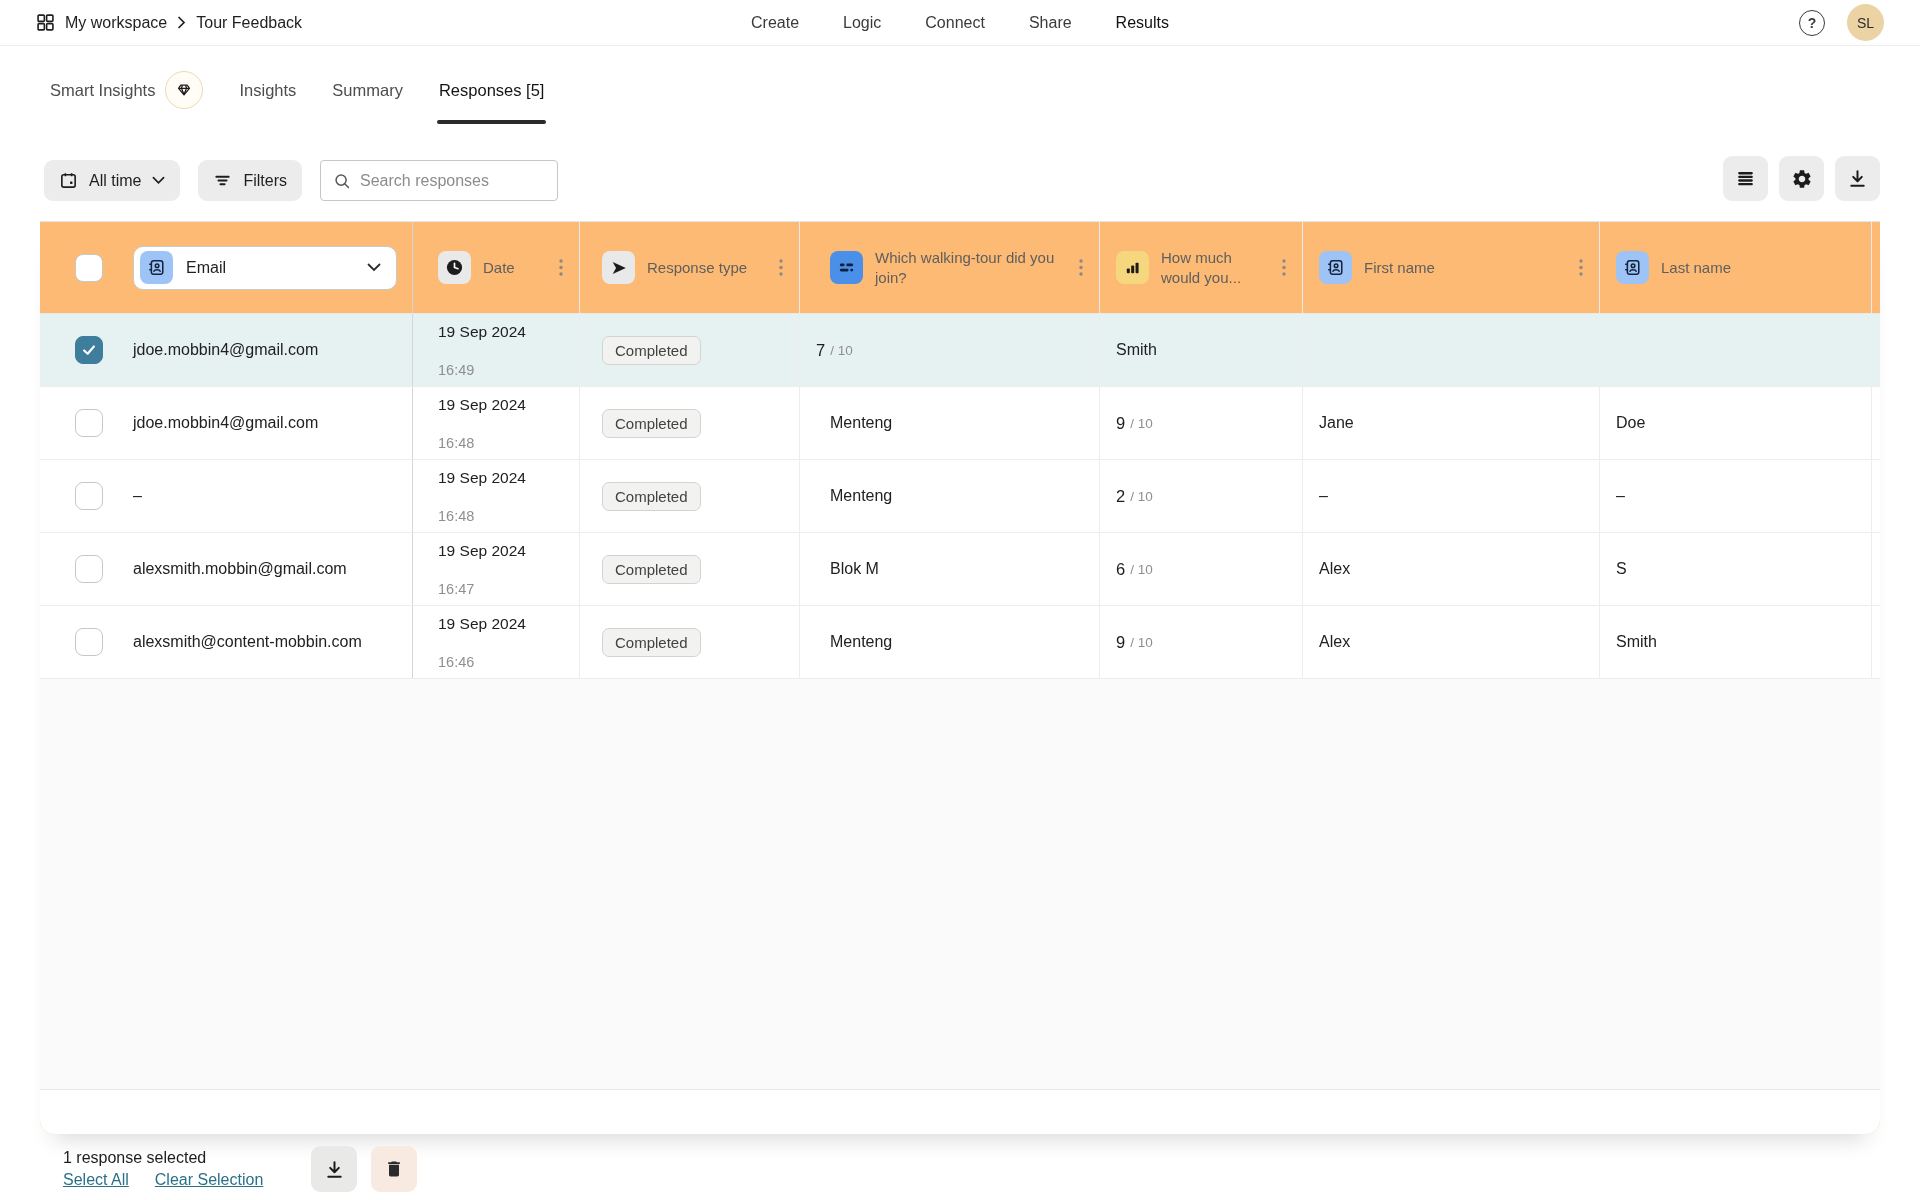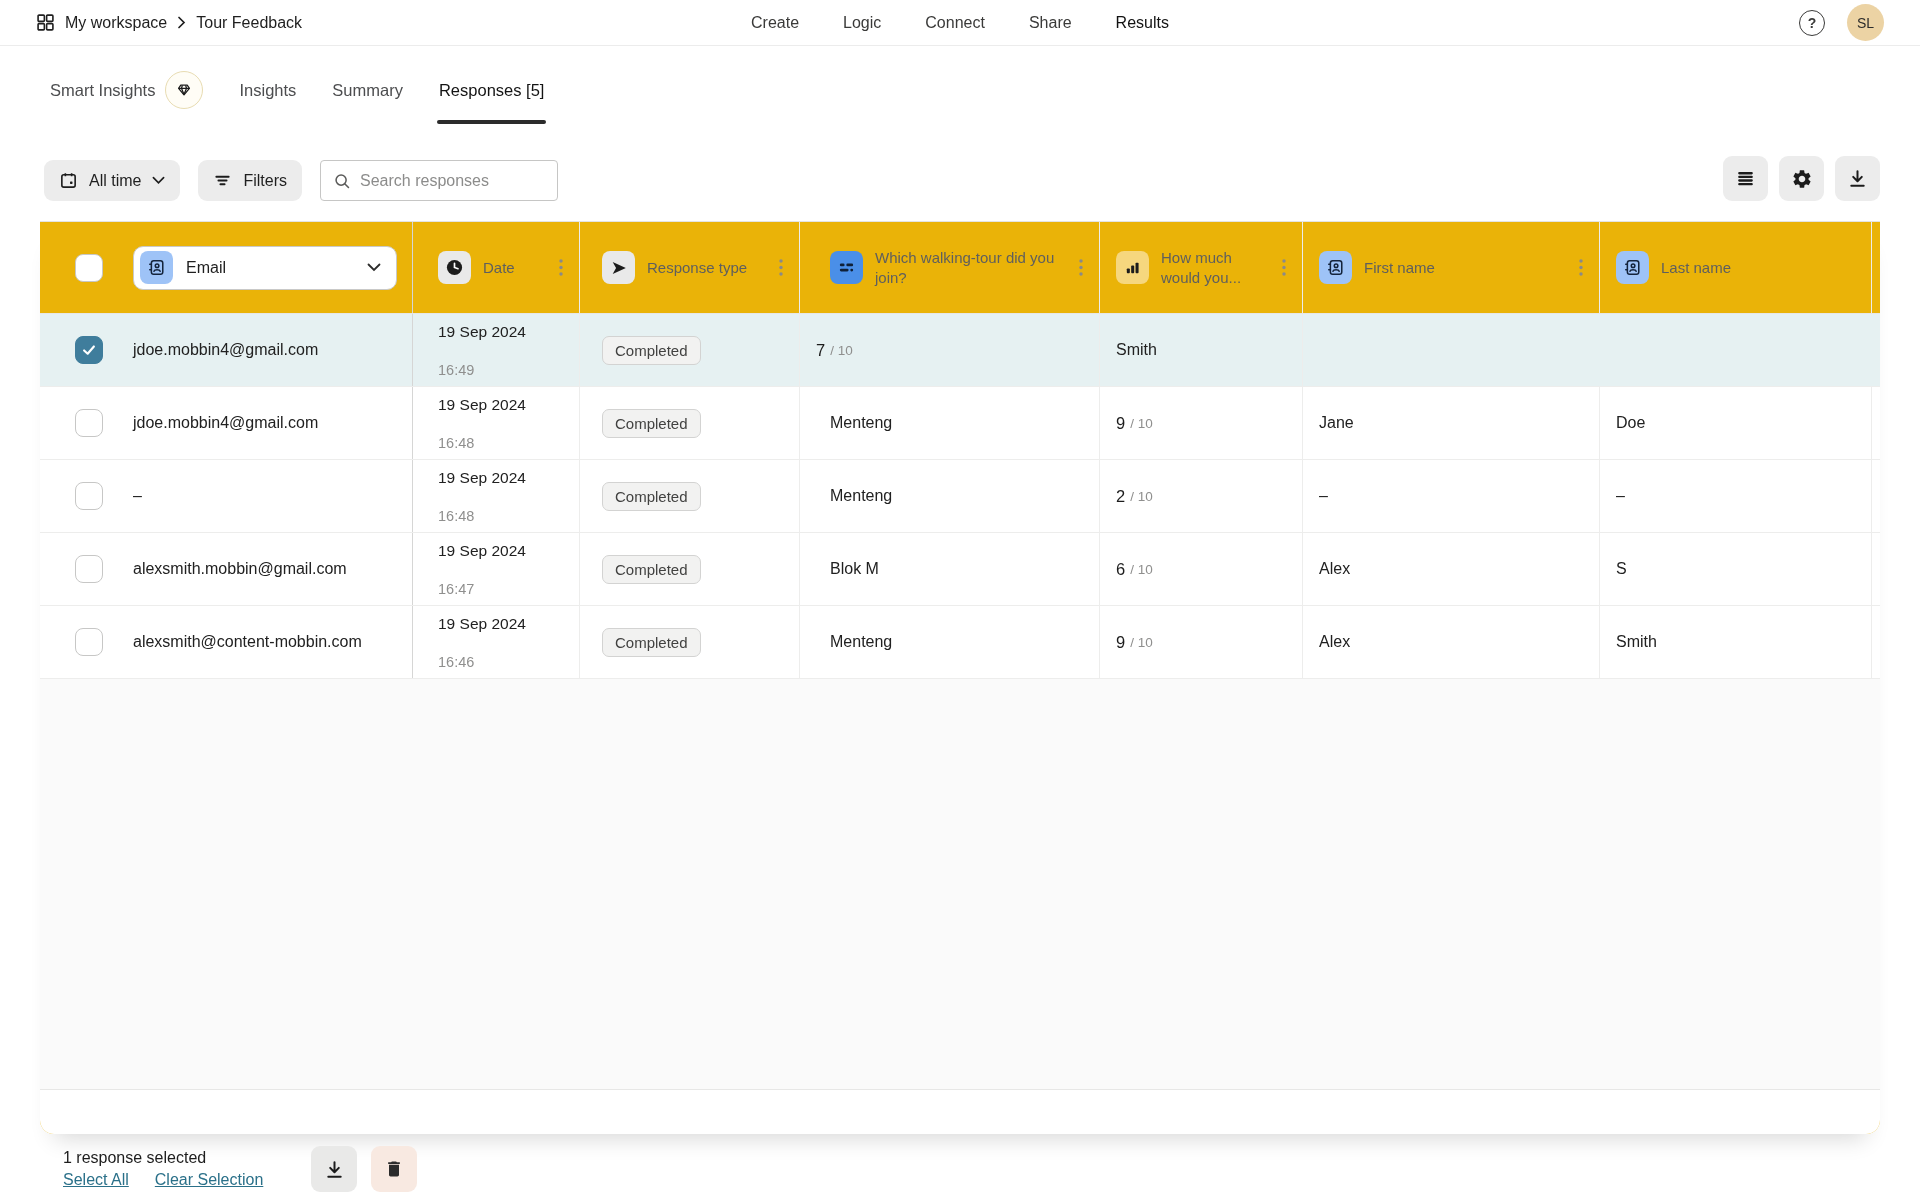--- a/index.html
+++ b/index.html
@@ -52,21 +52,21 @@
   .searchbox{margin-left:18px;width:238px;height:41px;border:1px solid #c6c6c5;border-radius:4px;
        background:#fff;display:flex;align-items:center;gap:9px;padding:0 12px;}
   .searchbox input{border:none;outline:none;flex:1;font-size:16px;font-family:inherit;color:#1f1f1f;min-width:0;background:transparent;}
   .searchbox input::placeholder{color:#8c8c8b;}
   .toolbar .spacer{flex:1;}
   .iconbtn{width:45px;height:45px;border:none;border-radius:9px;background:var(--button_gray,#ececec);
        display:grid;place-items:center;cursor:pointer;}
   .iconbtn + .iconbtn{margin-left:11px;}
 
   
-  .card{margin:20px 40px 0;height:913px;background:#eab308;border-top:1px solid #e4e4e3;
+  .card{margin:20px 40px 0;height:913px;background:#fdba74;border-top:1px solid #e4e4e3;
         border-radius:0 0 14px 14px;display:flex;flex-direction:column;
         box-shadow:0 18px 22px -14px rgba(0,0,0,.16);}
   .grid-row{display:grid;grid-template-columns:373px 167px 220px 300px 203px 297px 272px 1fr;}
   .thead{height:92px;border-bottom:1px solid #e7e7e6;}
   .th{display:flex;align-items:center;font-size:15px;color:#5f5f5e;
       border-right:1px solid #ececeb;min-width:0;}
   .th.sp,.td.sp{border-right:none;}
   .th-email{padding-left:35px;gap:30px;border-right:1px solid #d6d6d5;}
   .hicon{width:33px;height:33px;border-radius:8px;display:grid;place-items:center;flex:0 0 auto;}
   .hicon.gray{background:var(--icon_gray_bg,#e9e9e9);}

